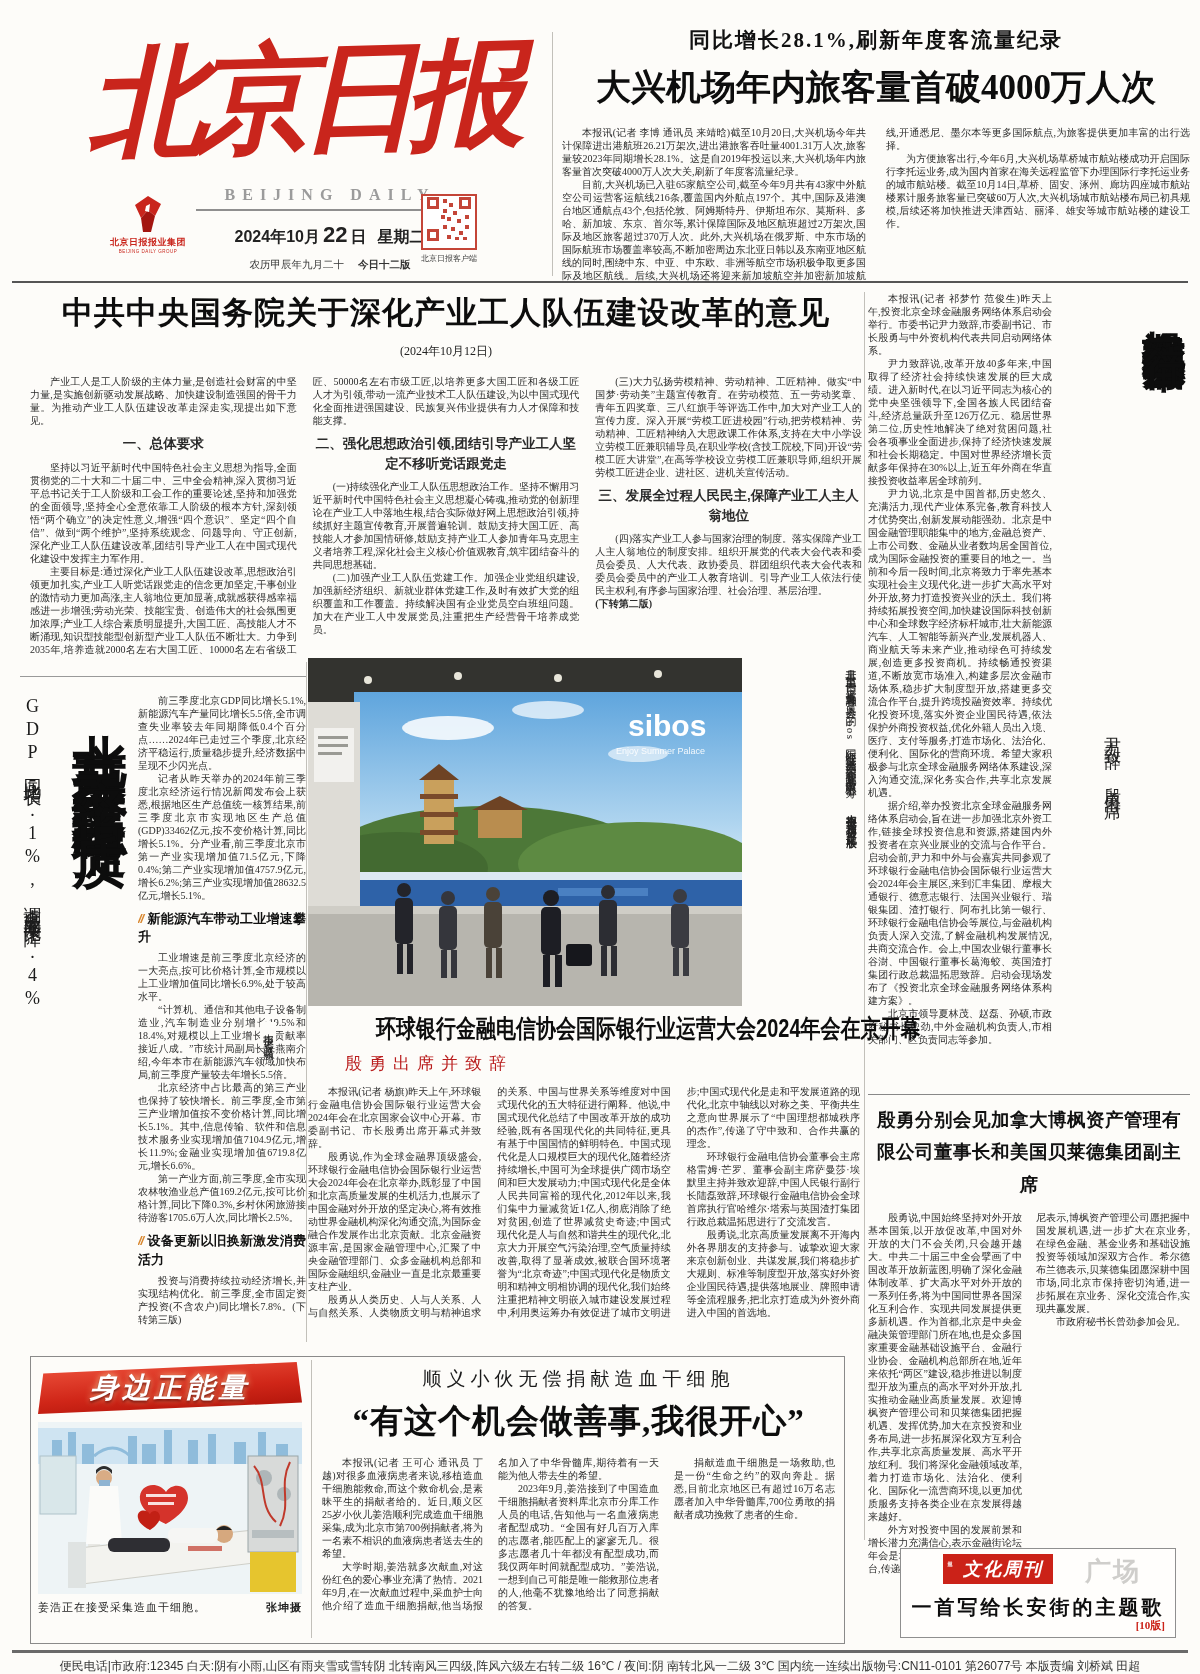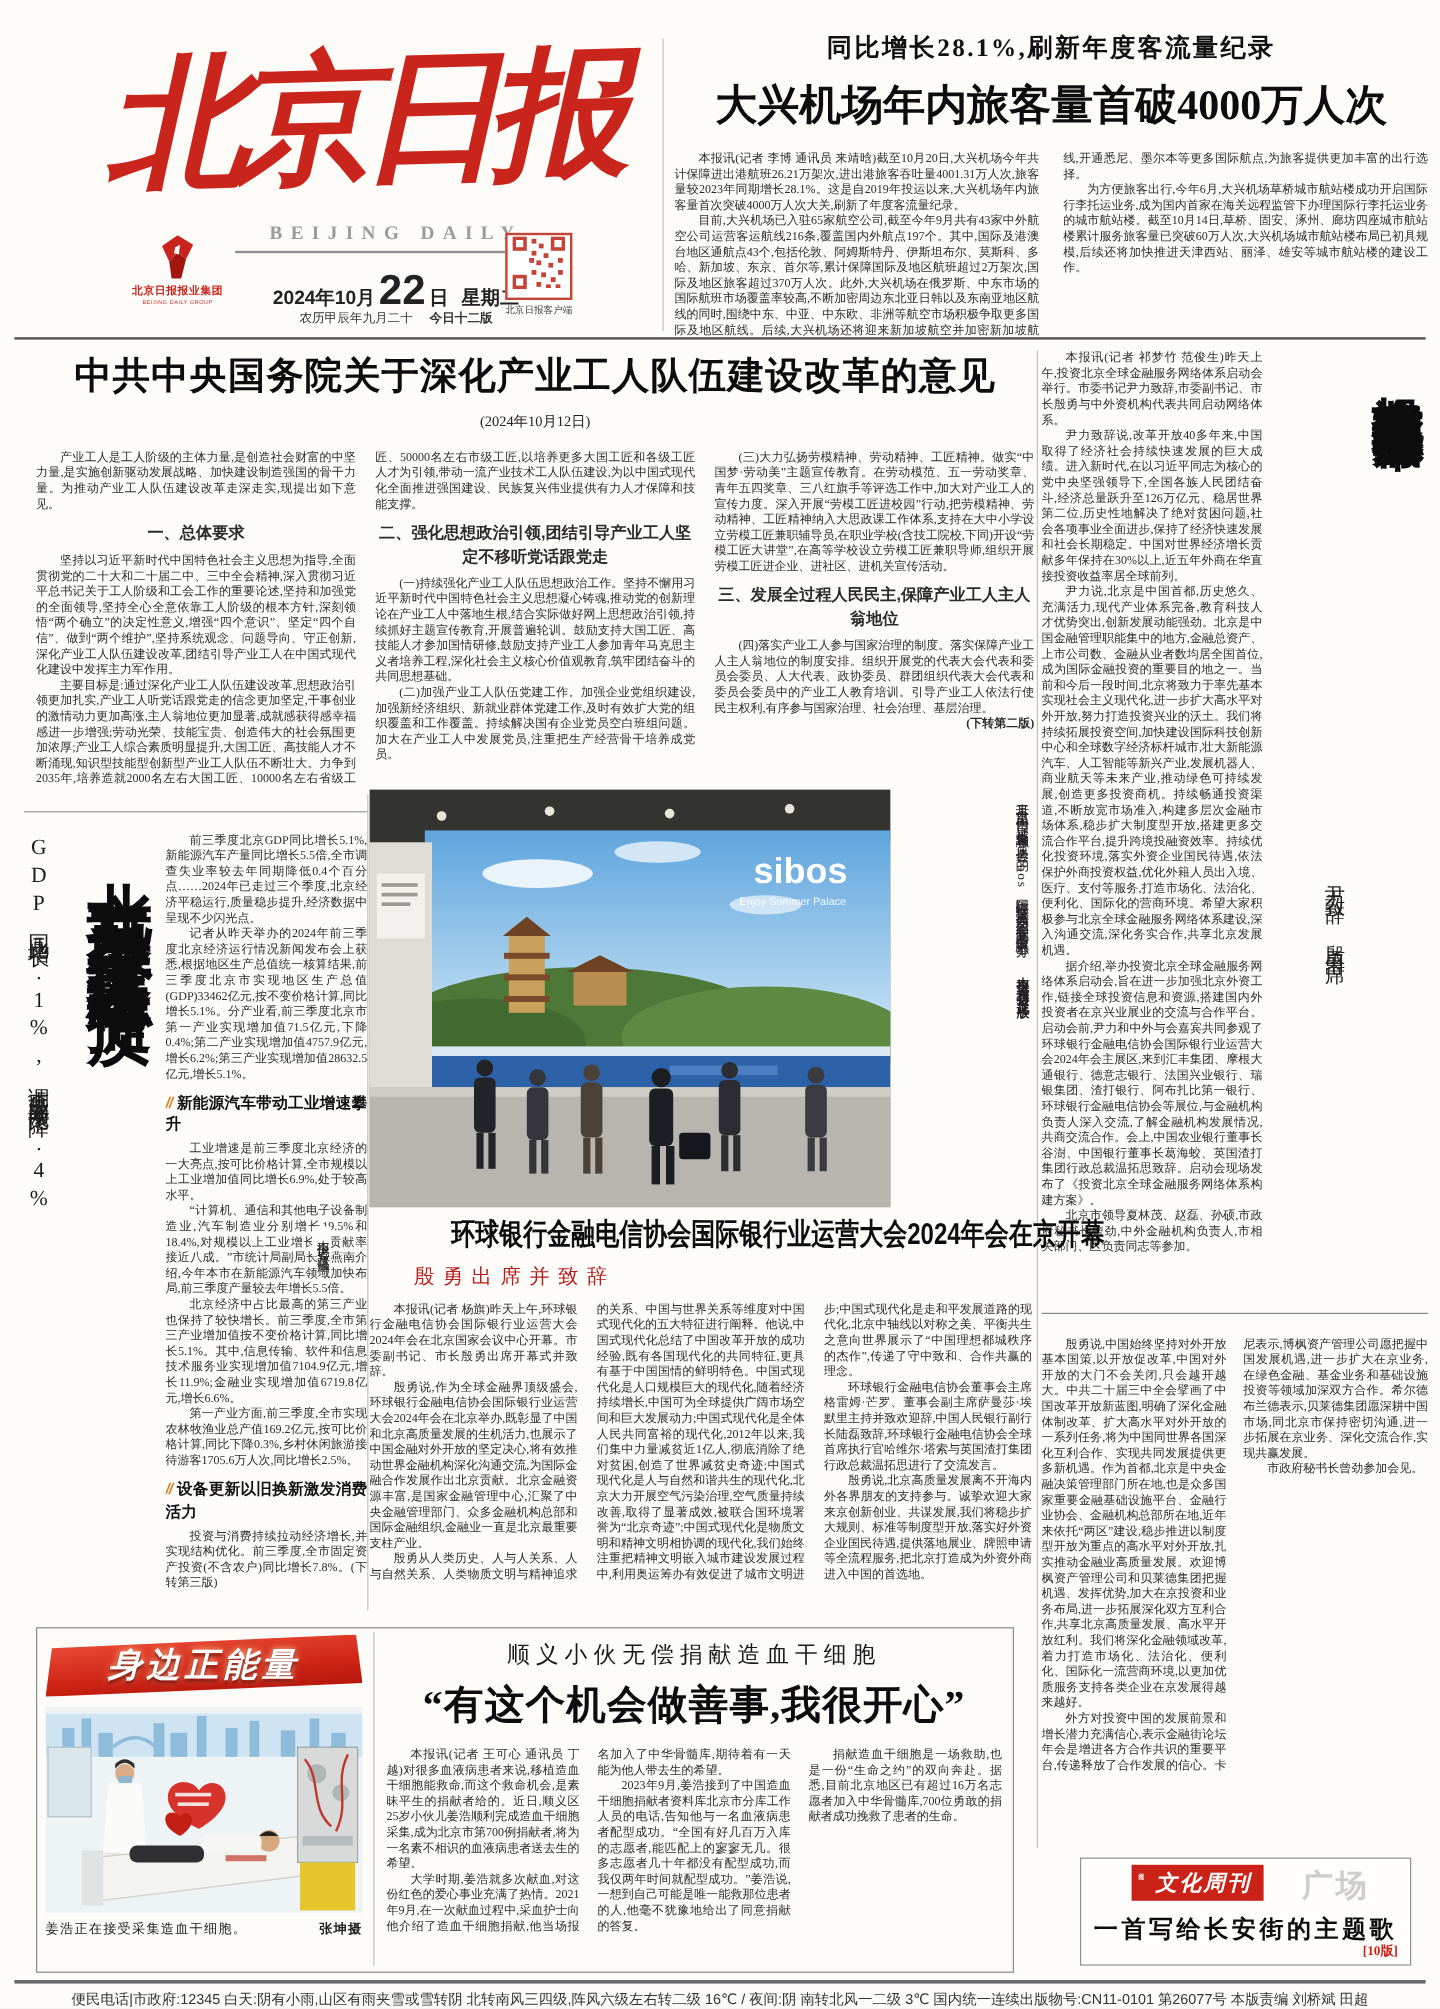--- a/index.html
+++ b/index.html
@@ -14,21 +14,21 @@
   .rule{background:#555;}
   .vrule{background:#c2c0ba;width:1px;}
   
   #brand{left:78px;top:16px;width:444px;height:168px;line-height:168px;text-align:center;
          font-size:118px;font-weight:bold;color:#c9251c;letter-spacing:-12px;
          transform:rotate(-1.5deg);font-style:italic;}
   #brand-en{left:196px;top:186px;width:268px;text-align:center;color:#9b9b9b;font-size:16px;
             letter-spacing:7px;border-bottom:2px solid #8f8f8f;padding-bottom:5px;font-weight:bold;}
   #date-row{left:186px;top:222px;width:288px;display:flex;justify-content:center;align-items:baseline;gap:3px;}
   #date-row .d1{font-size:16px;font-weight:bold;}
-  #date-row .d2{font-size:35px;font-weight:bold;}
+  #date-row .d2{font-size:22px;font-weight:bold;}
   #date-row .d3{font-size:16px;font-weight:bold;}
   #date-row .d4{font-size:16px;font-weight:bold;margin-left:8px;}
   #date-sub{left:186px;top:258px;width:288px;display:flex;justify-content:center;gap:14px;font-size:10.5px;color:#333;}
   #date-sub .ed{font-weight:bold;}
   #group{left:102px;top:196px;width:92px;text-align:center;}
   #group .gi{display:block;margin:0 auto 2px;}
   #group .g1{font-size:9px;color:#c9251c;font-weight:bold;letter-spacing:0.5px;}
   #group .g2{font-size:4.5px;color:#c9251c;letter-spacing:0.5px;}
   #qr{left:420px;top:194px;width:58px;text-align:center;}
   #qr .qrbox{width:50px;height:50px;border:2px solid #c44538;padding:1px;margin:0 auto;background:#fff;}
@@ -38,21 +38,21 @@
   #top-story .kicker{text-align:center;font-size:21px;font-weight:bold;letter-spacing:2px;color:#111;}
   #top-story .hl{text-align:center;font-size:35px;font-weight:900;color:#0d0d0d;margin-top:10px;letter-spacing:0px;}
   #top-story .body{margin-top:15px;height:162px;column-count:2;column-gap:20px;}
   
   #policy{left:30px;top:292px;width:832px;}
   #policy .hl{text-align:center;font-size:31px;font-weight:900;letter-spacing:1px;color:#0d0d0d;}
   #policy .dl{text-align:center;font-size:12px;margin-top:9px;color:#222;}
   #policy .body{margin-top:15px;height:284px;column-count:3;column-gap:16px;}
   .sec-h{font-family:"Liberation Sans","DejaVu Sans",sans-serif;font-weight:bold;font-size:13.5px;
          text-align:center;text-indent:0 !important;margin:7px 0 !important;line-height:1.45;break-inside:avoid;}
-  .turn{text-align:right;font-weight:bold;text-indent:0 !important;}
+  .turn{font-weight:bold;text-indent:0 !important;}
   
   #invest{left:868px;top:292px;width:322px;height:796px;}
   #invest .body{width:184px;height:796px;overflow:hidden;}
   #invest .hlv{position:absolute;right:4px;top:4px;height:788px;font-size:43px;font-weight:900;
                color:#0d0d0d;letter-spacing:1px;line-height:1.0;}
   #invest .sidev{position:absolute;right:66px;top:432px;font-size:17px;letter-spacing:5px;color:#222;}
   #invest .sidev .s2{padding-top:30px;}
   
   #meeting{left:868px;top:1104px;width:322px;}
   #meeting .hl{font-size:18.5px;line-height:1.75;text-align:center;font-weight:600;letter-spacing:0.5px;color:#111;}
@@ -208,20 +208,21 @@
       <p>北京市领导夏林茂、赵磊、孙硕,市政府秘书长曾劲,中外金融机构负责人,市相关部门、区负责同志等参加。</p>
     </div>
     <div class="hlv vert">投资北京全球金融服务网络体系启动会举行</div>
     <div class="sidev vert">
       <span>尹力致辞</span><span class="s2">殷勇出席</span>
     </div>
   </div>
 
   <div class="abs rule" style="left:868px;top:1094px;width:322px;height:1px;background:#888;"></div>
   <div class="abs" id="meeting">
+    <div class="hl">殷勇分别会见加拿大博枫资产管理有限公司董事长和美国贝莱德集团副主席</div>
     <div class="body jbody cols">
       <p>殷勇说,中国始终坚持对外开放基本国策,以开放促改革,中国对外开放的大门不会关闭,只会越开越大。中共二十届三中全会擘画了中国改革开放新蓝图,明确了深化金融体制改革、扩大高水平对外开放的一系列任务,将为中国同世界各国深化互利合作、实现共同发展提供更多新机遇。作为首都,北京是中央金融决策管理部门所在地,也是众多国家重要金融基础设施平台、金融行业协会、金融机构总部所在地,近年来依托“两区”建设,稳步推进以制度型开放为重点的高水平对外开放,扎实推动金融业高质量发展。欢迎博枫资产管理公司和贝莱德集团把握机遇、发挥优势,加大在京投资和业务布局,进一步拓展深化双方互利合作,共享北京高质量发展、高水平开放红利。我们将深化金融领域改革,着力打造市场化、法治化、便利化、国际化一流营商环境,以更加优质服务支持各类企业在京发展得越来越好。</p>
       <p>外方对投资中国的发展前景和增长潜力充满信心,表示金融街论坛年会是增进各方合作共识的重要平台,传递释放了合作发展的信心。卡尼表示,博枫资产管理公司愿把握中国发展机遇,进一步扩大在京业务,在绿色金融、基金业务和基础设施投资等领域加深双方合作。希尔德布兰德表示,贝莱德集团愿深耕中国市场,同北京市保持密切沟通,进一步拓展在京业务、深化交流合作,实现共赢发展。</p>
       <p>市政府秘书长曾劲参加会见。</p>
     </div>
   </div>
 
   <div class="abs" id="culture">
     <div class="row1">
       <span class="lab">文化周刊</span>

